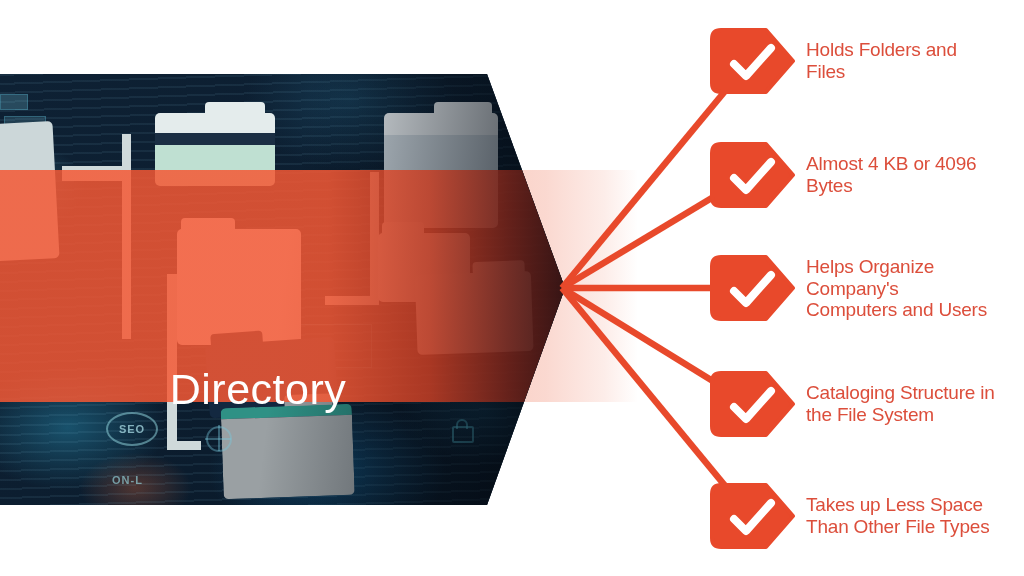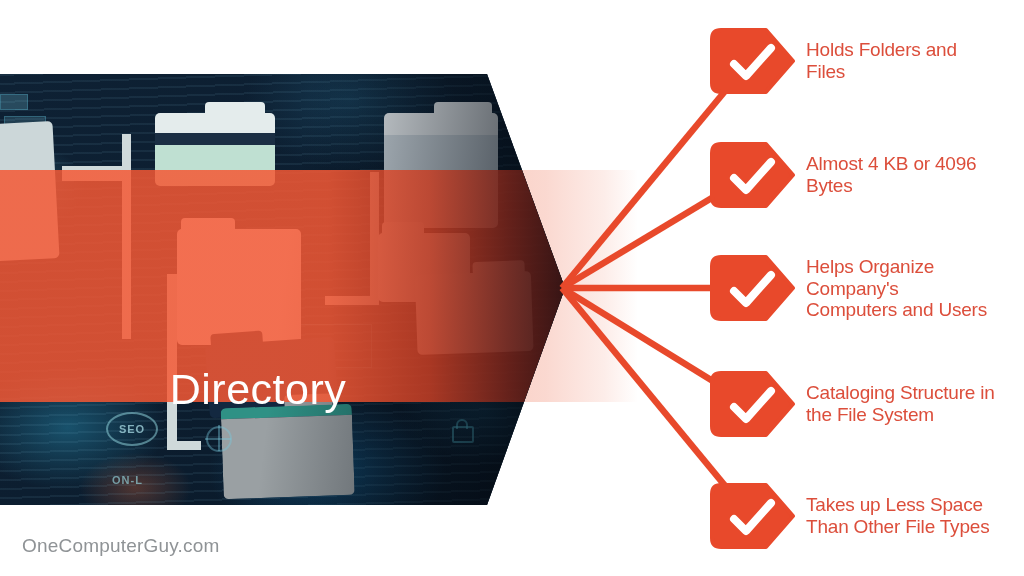--- a/index.html
+++ b/index.html
@@ -229,15 +229,14 @@
   </div>
   <div class="item-text" style="top:382px;">
     <div>Cataloging Structure in</div>
     <div>the File System</div>
   </div>
   <div class="item-text" style="top:494px;">
     <div>Takes up Less Space</div>
     <div>Than Other File Types</div>
   </div>
 
-  <div class="footer">OneComputerGuy.com</div>
 
 </div>
 
 </body></html>

